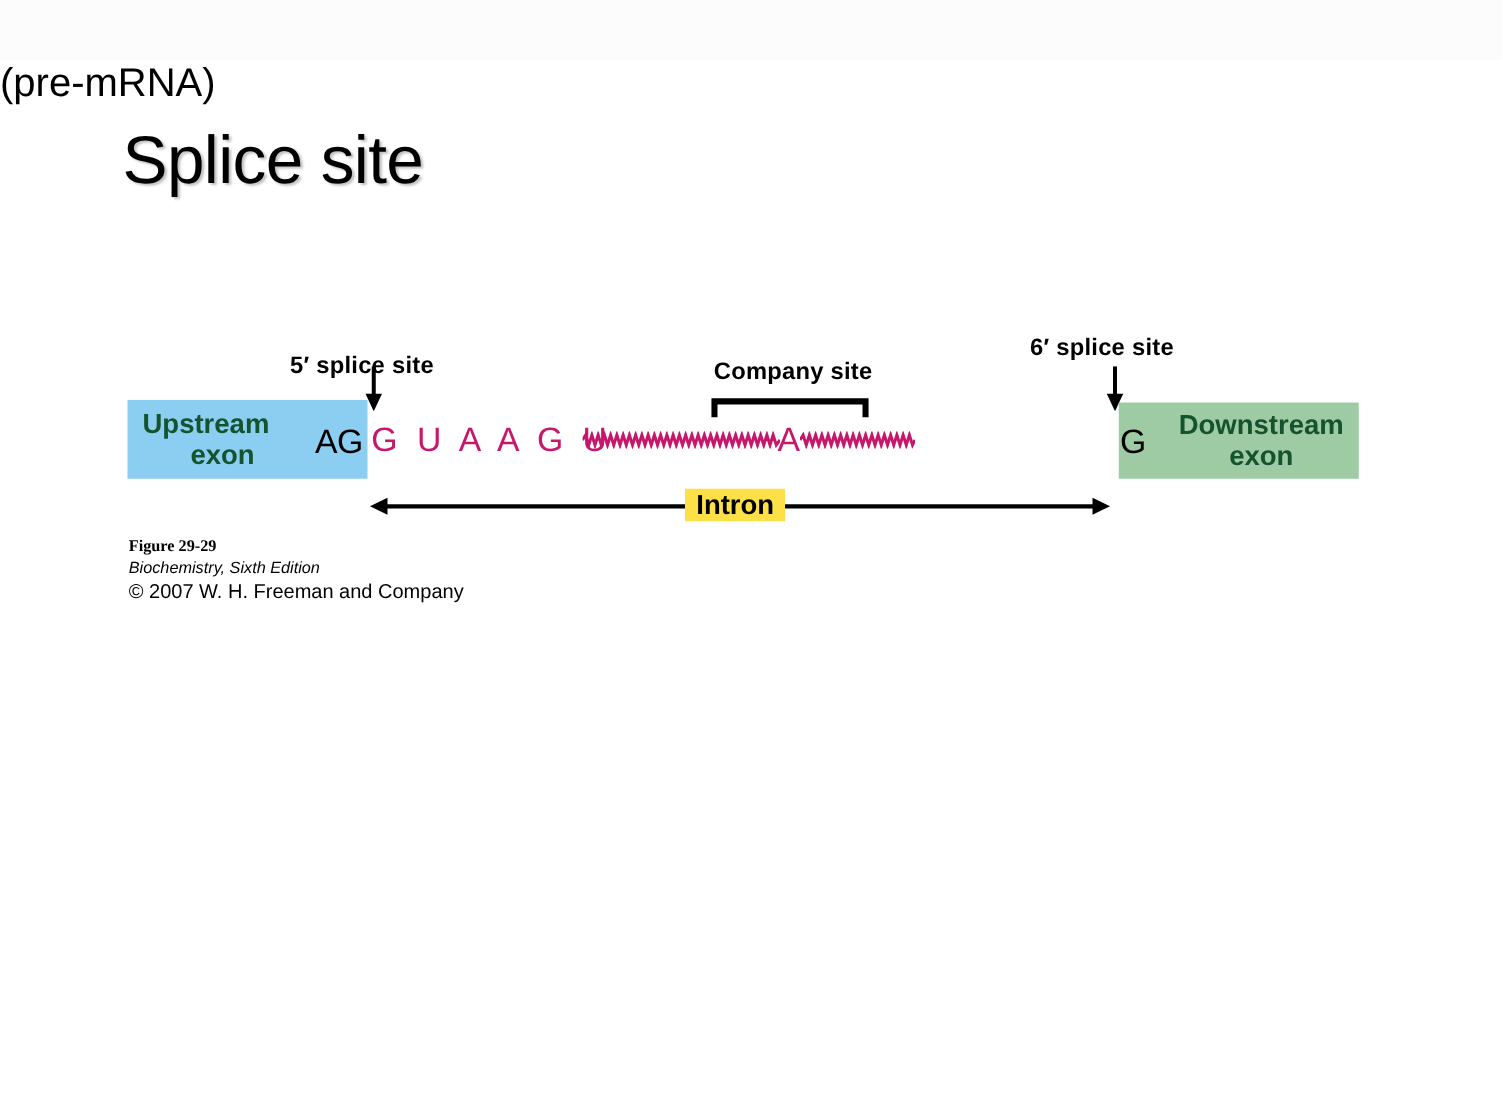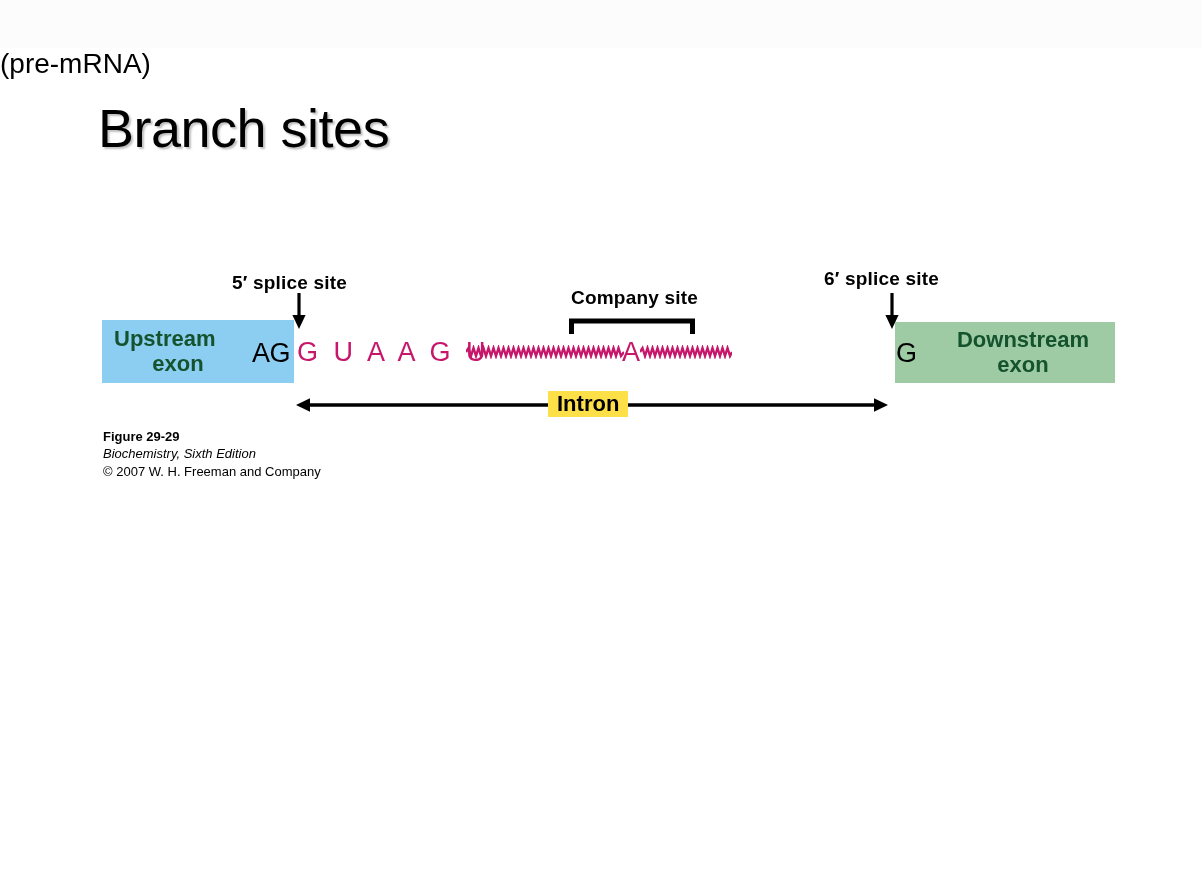--- a/index.html
+++ b/index.html
@@ -42,21 +42,21 @@
   #figure > * { position: absolute; }
 
   
   .callout-label {
     font-size: 19px;
     font-weight: bold;
     white-space: nowrap;
     color: #000000;
     letter-spacing: 0.2px;
   }
-  #label-5prime { left: 232px; top: 272px; }
+  #label-5prime { left: 232px; top: 282px; }
   #label-3prime { left: 824px; top: 268px; }
   #label-branch { left: 571px; top: 287px; }
 
   
   .down-arrow { width: 22px; height: 36px; }
   #arrow-5prime { left: 288px; top: 293px; }
   #arrow-3prime { left: 881px; top: 293px; }
 
   
   #branch-bracket { left: 569px; top: 318px; width: 126px; height: 16px; }
@@ -81,21 +81,21 @@
     background: #8CCDF2;
     align-items: flex-start;
     padding-left: 8px;
     box-sizing: border-box;
   }
   #upstream-exon-box .exon-line-1 { align-self: flex-start; padding-left: 4px; }
   #upstream-exon-box .exon-line-2 { align-self: center; padding-right: 48px; }
   #downstream-exon-box {
     left: 895px;
     top: 322px;
-    width: 220px;
+    width: 192px;
     height: 61px;
     background: #9ECBA4;
     padding-left: 36px;
     box-sizing: border-box;
   }
 
   
   .seq {
     font-size: 27px;
     font-weight: normal;
@@ -136,49 +136,49 @@
     color: #000000;
   }
 
   
   #figure-credit {
     left: 103px;
     top: 428px;
     line-height: 1.33;
     color: #000000;
   }
-  #credit-figure-number { font-size: 13px; font-weight: bold; }
+  #credit-figure-number { font-size: 13px; font-weight: bold; font-family: Liberation Serif, serif; }
   #credit-book { font-size: 13px; font-weight: normal; font-style: italic; }
-  #credit-copyright { font-size: 13px; font-weight: normal; }
+  #credit-copyright { font-size: 16px; font-weight: normal; }
 
   
   #pre-mrna-caption {
     left: 474px;
     top: 602px;
-    font-size: 28px;
+    font-size: 32px;
     font-weight: 400;
     color: #000000;
     white-space: nowrap;
   }
 
   
   #bottom-band {
     left: 0;
     top: 828px;
     width: 1202px;
     height: 48px;
     background: #FCFCFD;
   }
 </style>
 </head>
 <body>
 
 <div id="bottom-band"></div>
 
-<div id="slide-title">Branch sites</div>
+<div id="slide-title">Splice site</div>
 
 <div id="figure">
 
   <div class="callout-label" id="label-5prime">5′ splice site</div>
 
   <div class="callout-label" id="label-3prime">6′ splice site</div>
 
   <div class="callout-label" id="label-branch">Company site</div>
 
   <svg class="down-arrow" id="arrow-5prime" viewBox="0 0 22 36">

